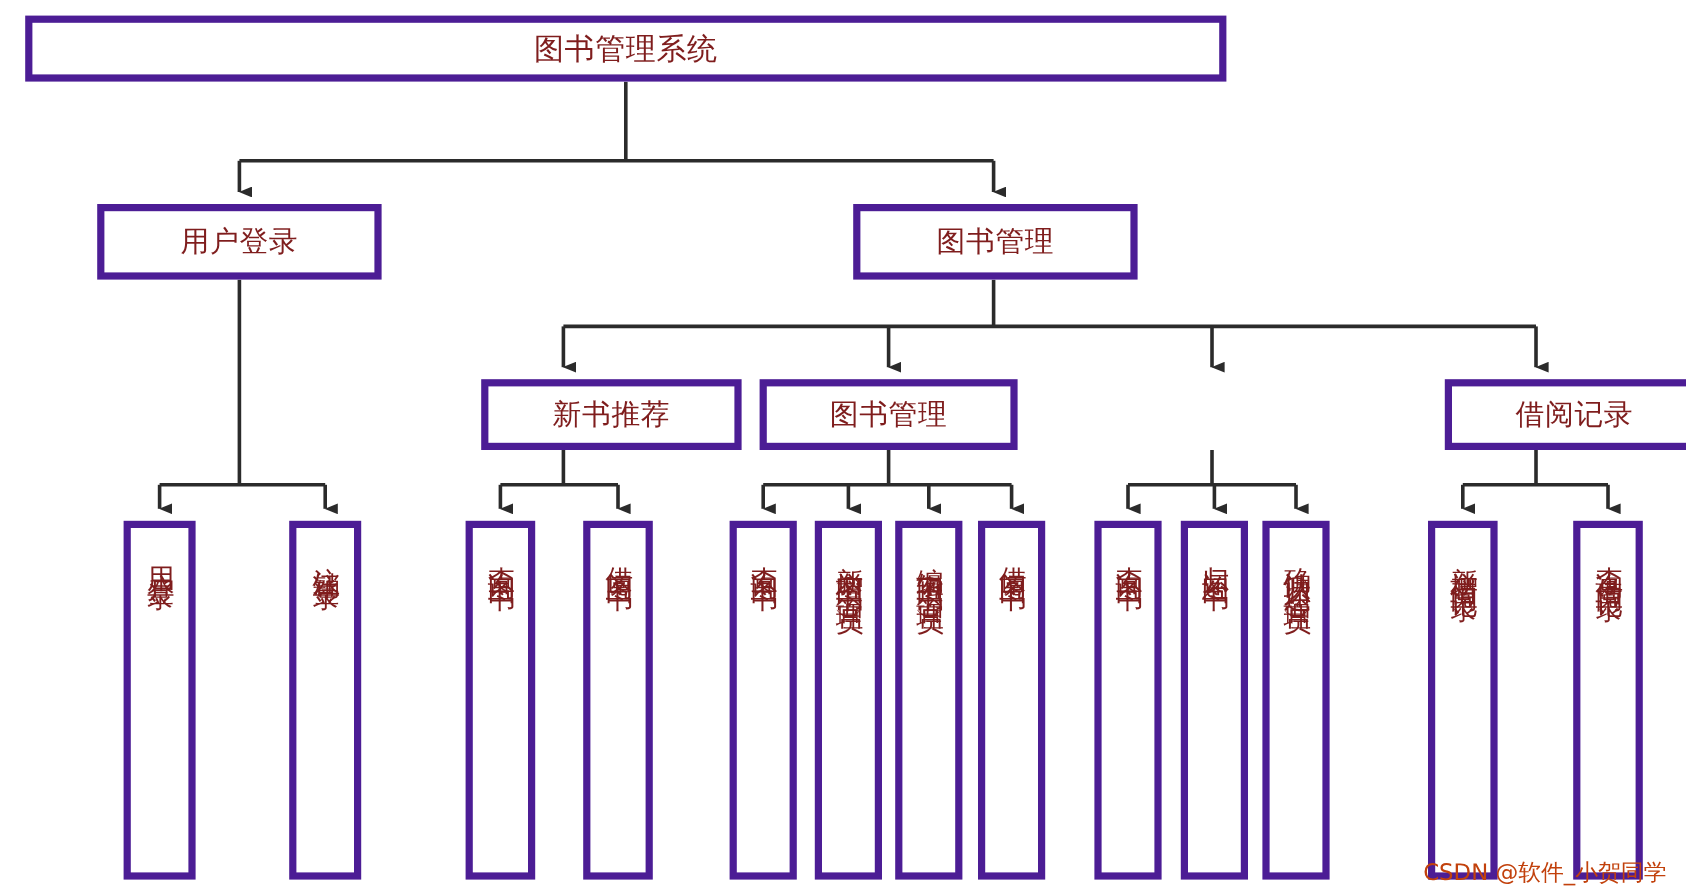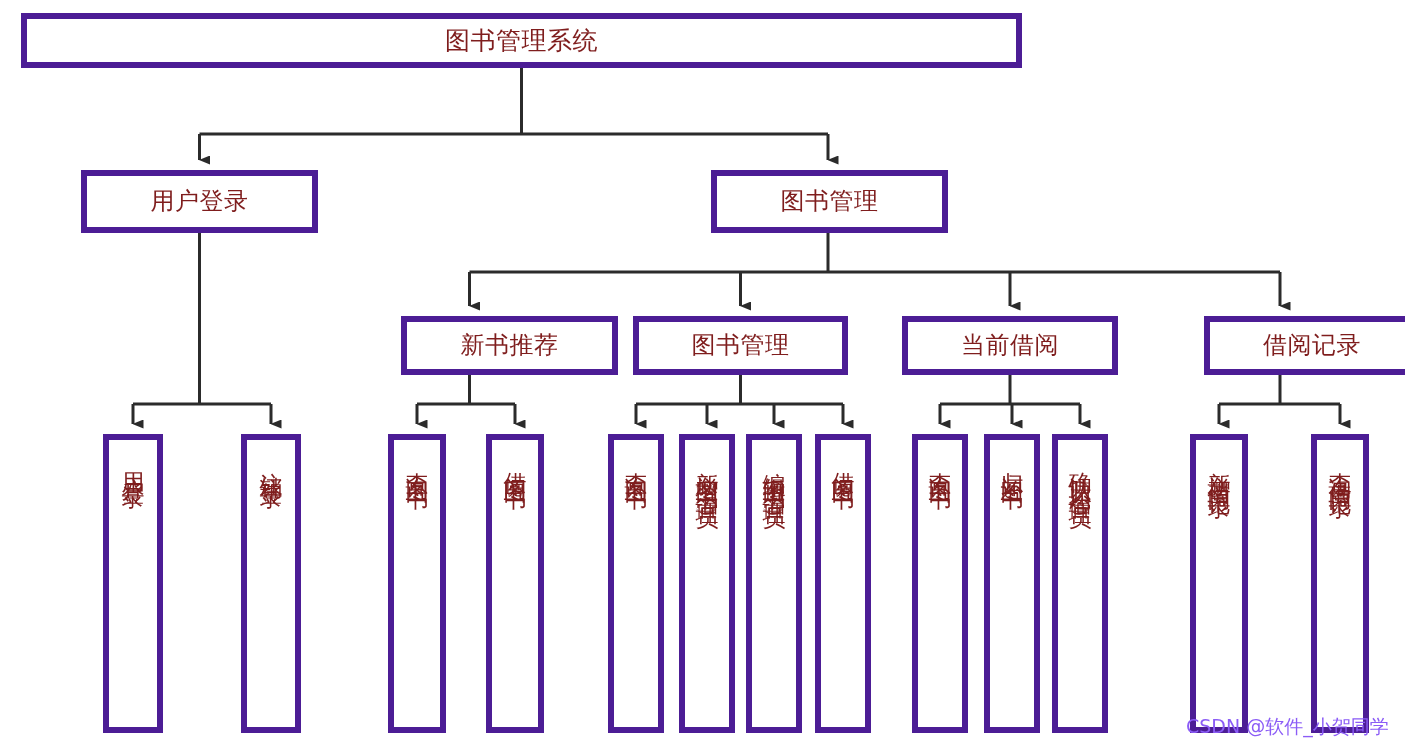--- a/index.html
+++ b/index.html
@@ -62,21 +62,21 @@
     font-size: 23px;
     line-height: 1.0;
     letter-spacing: 5px;
     white-space: nowrap;
   }
   .watermark {
     position: absolute;
     left: 1186px;
     top: 714px;
     font-size: 19px;
-    color: #8b5cf6;
+    color: #c2410c;
     white-space: nowrap;
     z-index: 5;
     font-family: "DejaVu Sans", "Liberation Sans", sans-serif;
   }
 </style>
 </head>
 <body>
 
 <div id="diagram-root">
 
@@ -140,23 +140,20 @@
   <div class="node horiz" style="left: 711px; top: 170px; width: 237px; height: 63px;">
     <span class="node-label">图书管理</span>
   </div>
 
   <div class="node horiz" style="left: 361px; top: 316px; width: 217px; height: 59px; margin-left: 40px;">
     <span class="node-label">新书推荐</span>
   </div>
   <div class="node horiz" style="left: 633px; top: 316px; width: 215px; height: 59px;">
     <span class="node-label">图书管理</span>
   </div>
-  <div class="node horiz" style="left: 902px; top: 316px; width: 216px; height: 59px;">
-    <span class="node-label">当前借阅</span>
-  </div>
   <div class="node horiz" style="left: 1204px; top: 316px; width: 216px; height: 59px;">
     <span class="node-label">借阅记录</span>
   </div>
 
   <div class="node vert" style="left: 103px; top: 434px; width: 60px; height: 299px;">
     <span class="node-label">用户登录</span>
   </div>
   <div class="node vert" style="left: 241px; top: 434px; width: 60px; height: 299px;">
     <span class="node-label">注销登录</span>
   </div>

